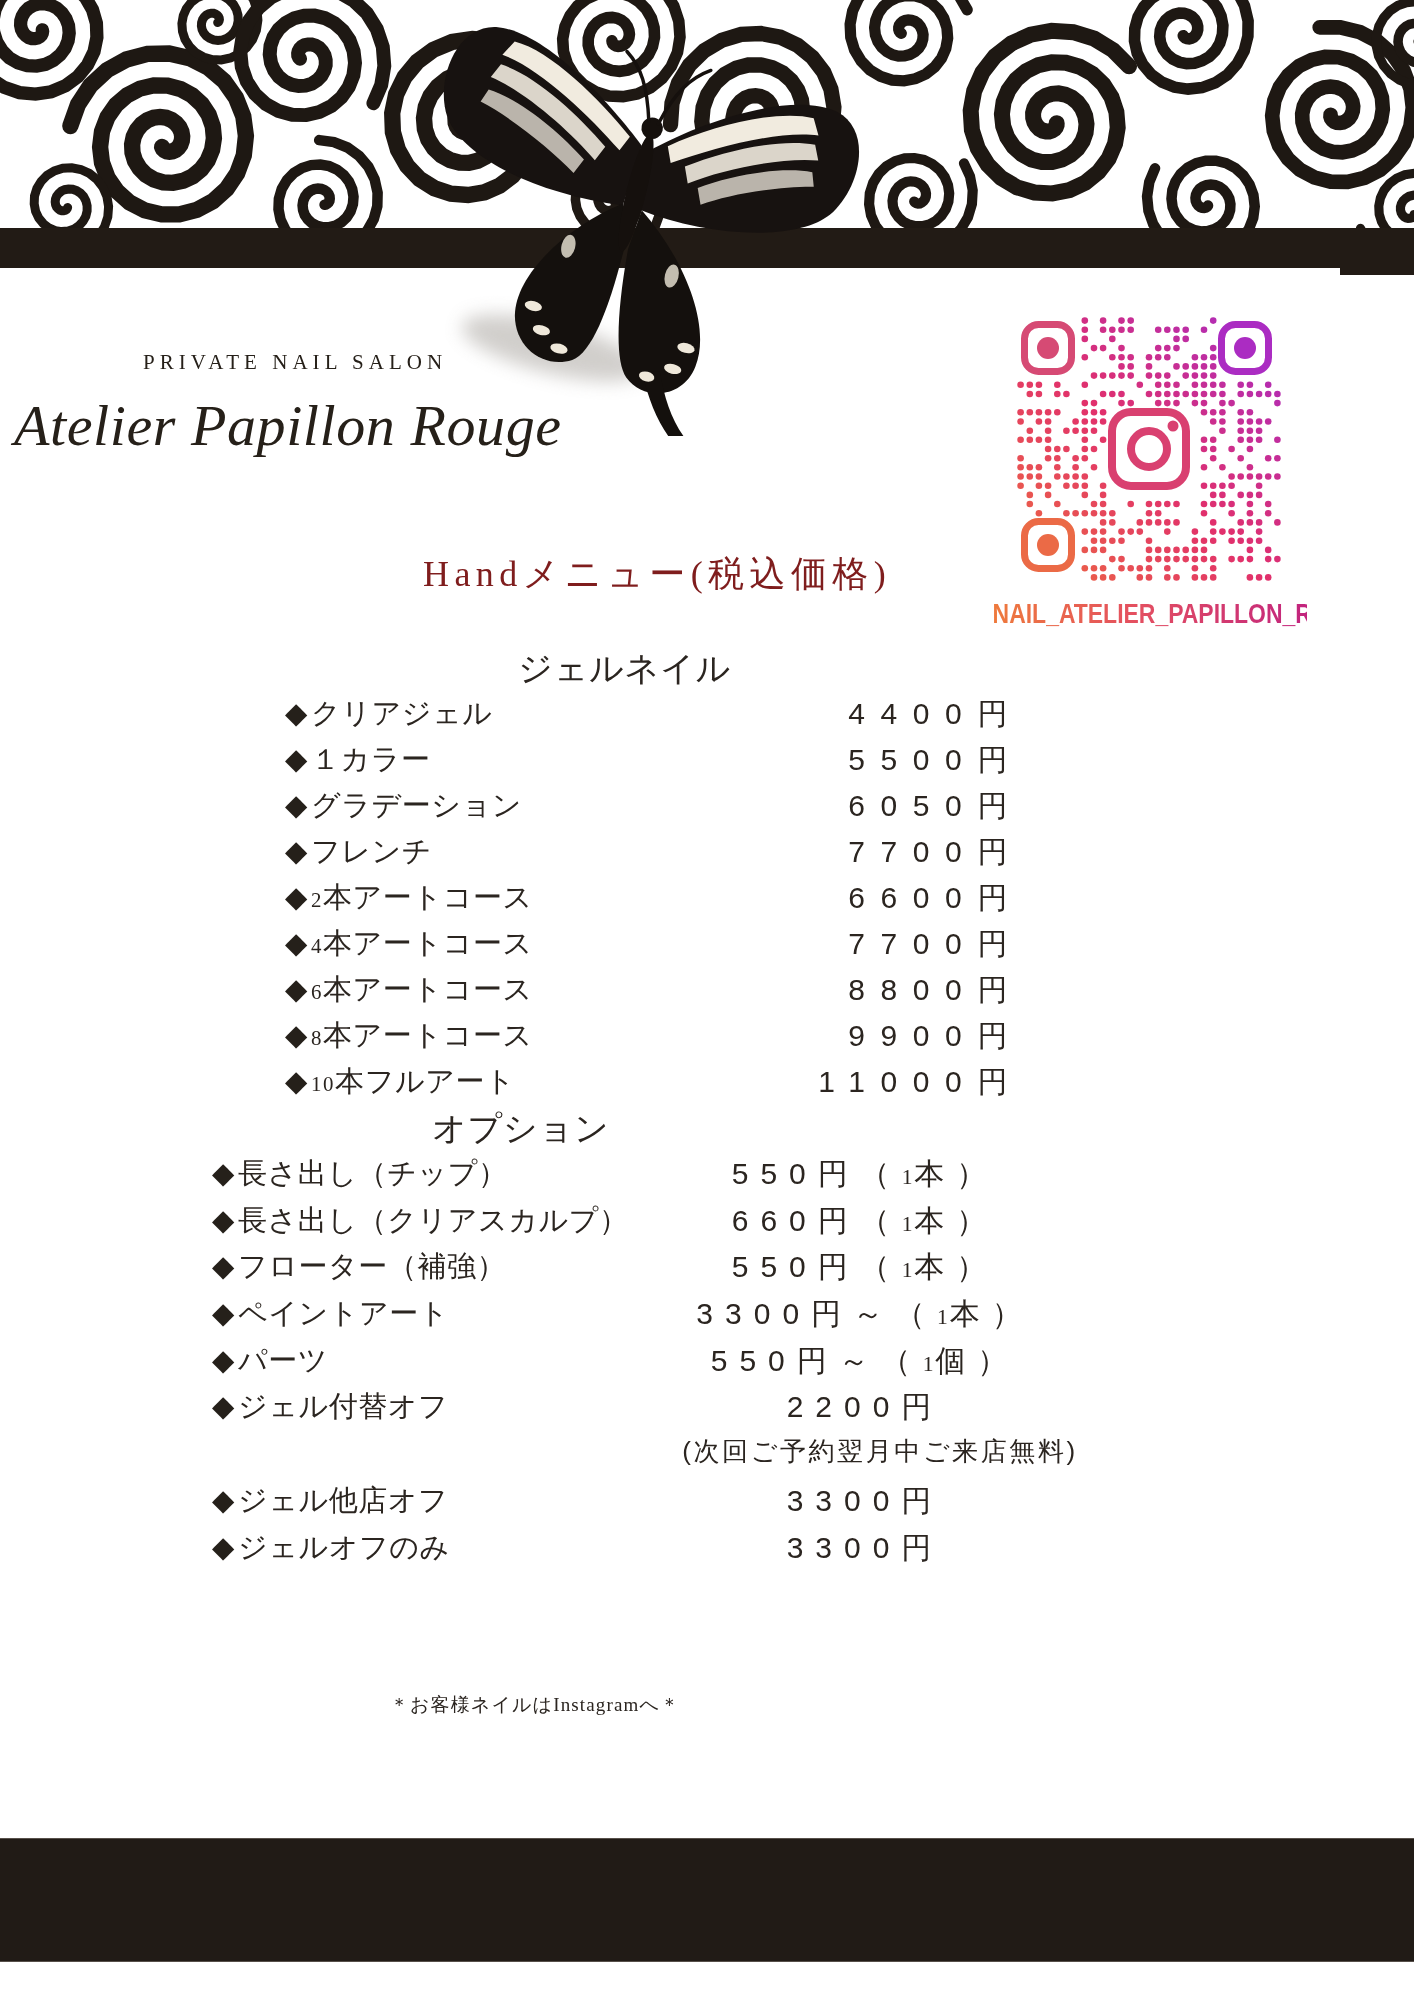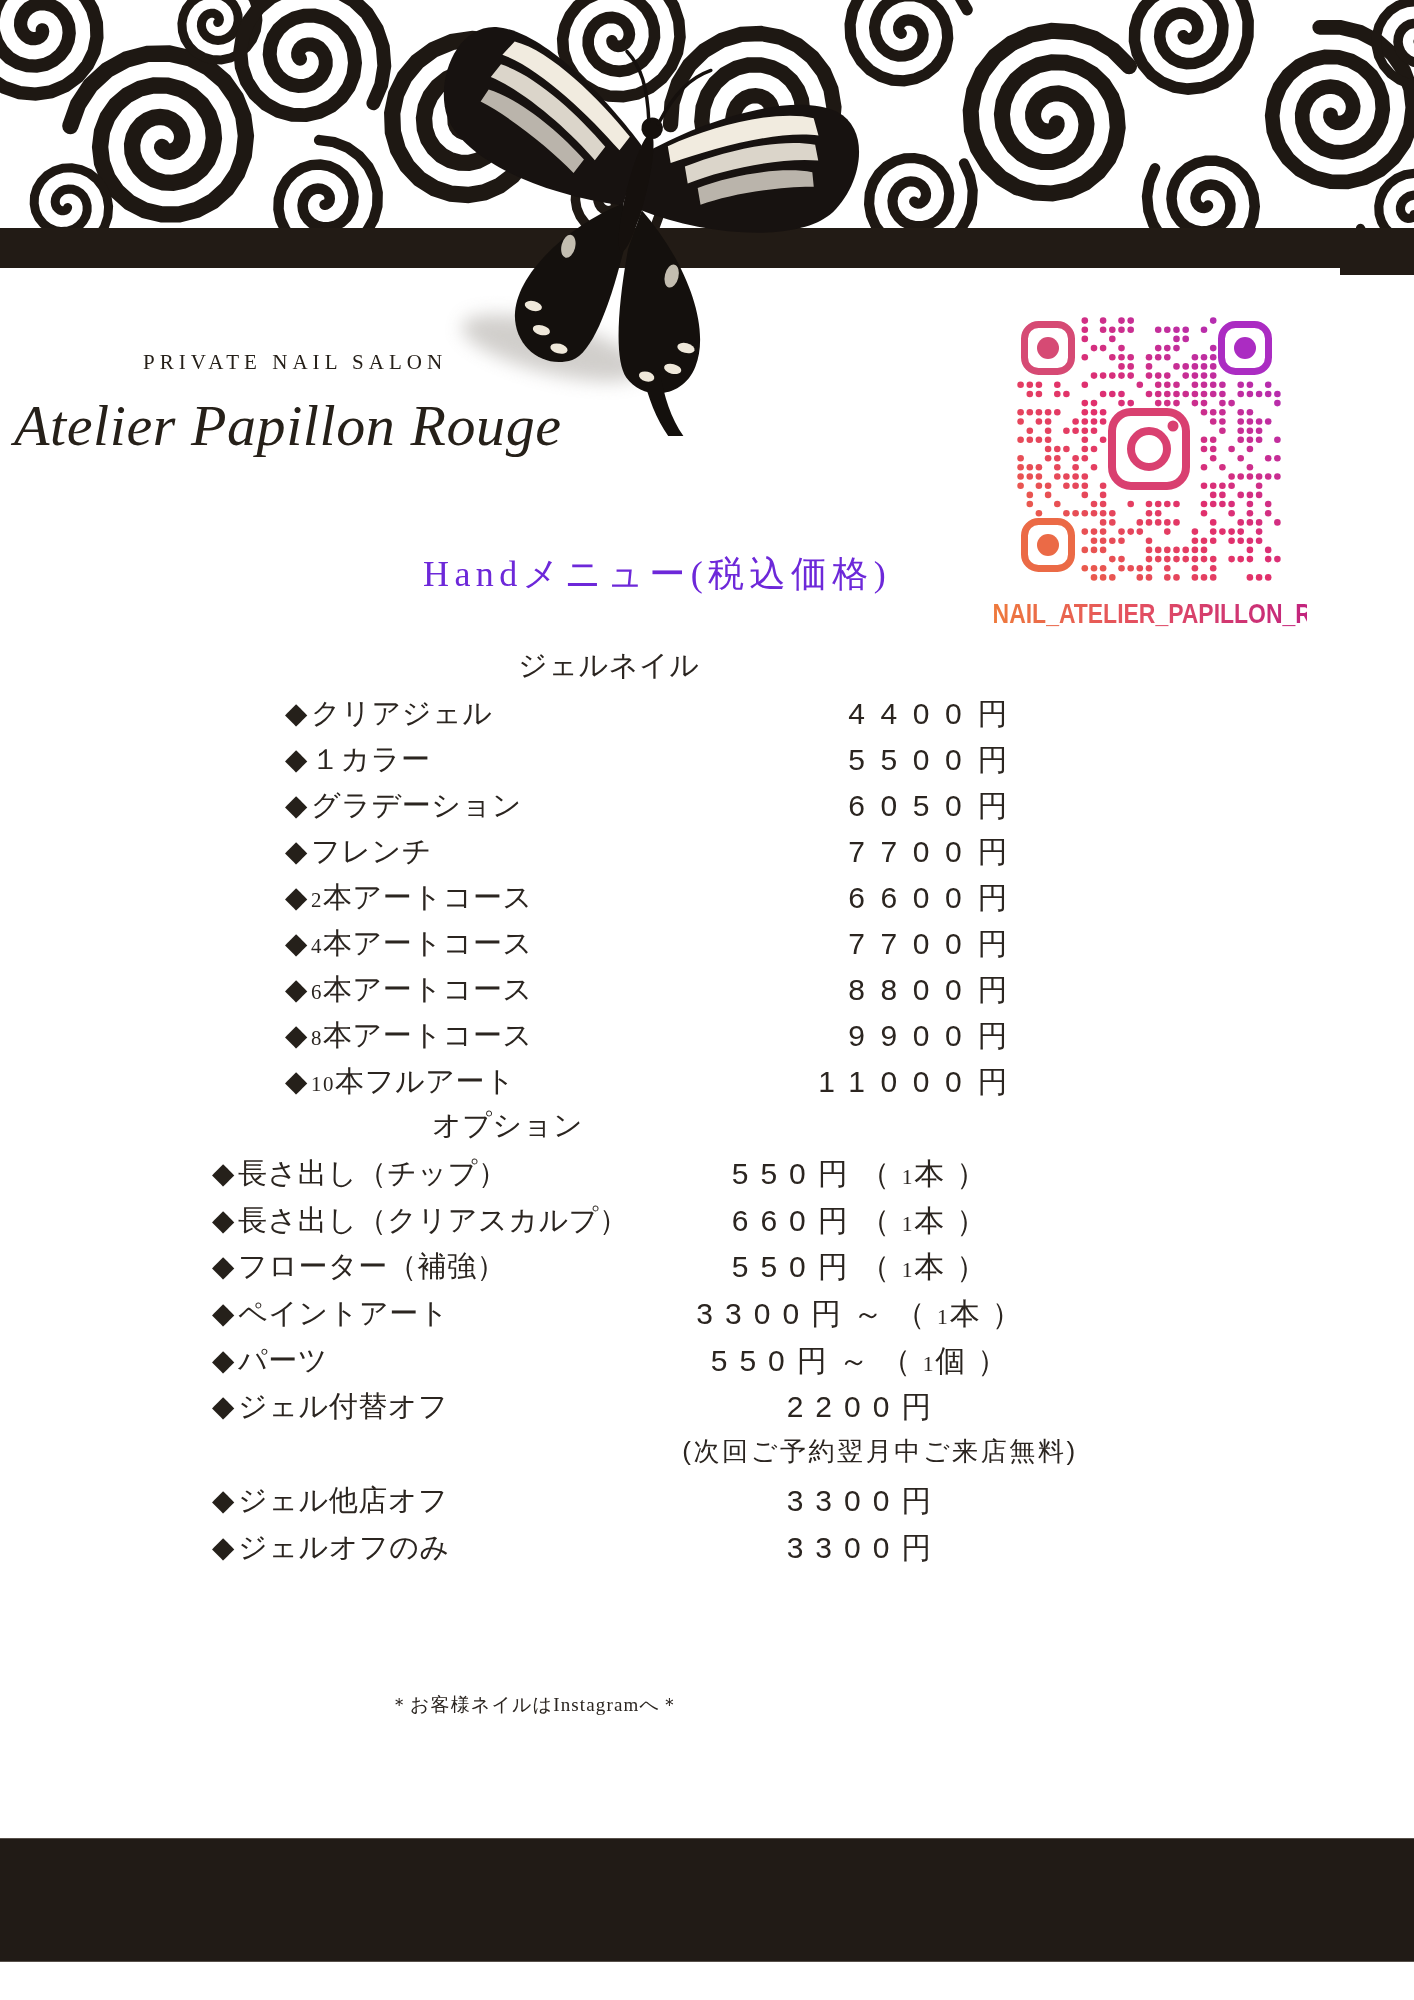--- a/index.html
+++ b/index.html
@@ -19,22 +19,22 @@
   
   .qr{position:absolute;left:1016px;top:316px;width:266px;height:266px;}
   .qr-caption{position:absolute;left:958px;top:598px;width:384px;text-align:center;
               font-weight:bold;font-size:28px;letter-spacing:0em;white-space:nowrap;
               transform:scaleX(0.82);transform-origin:50% 50%;
               color:#d6336c;
               background:linear-gradient(90deg,#ee7a3c 0%,#e45060 45%,#c2247e 100%);
               -webkit-background-clip:text;background-clip:text;-webkit-text-fill-color:transparent;}
   
   .menu-title{position:absolute;left:423px;top:550px;font-family:"Liberation Serif","DejaVu Serif",serif;
-              font-size:36px;letter-spacing:0.15em;color:#6d28d9;white-space:nowrap;}
-  .sec-heading{position:absolute;font-size:29px;letter-spacing:0.02em;color:#2b2520;white-space:nowrap;}
+              font-size:36px;letter-spacing:0.15em;color:#7f1d1d;white-space:nowrap;}
+  .sec-heading{position:absolute;font-size:34px;letter-spacing:0.02em;color:#2b2520;white-space:nowrap;}
   .sec-heading.gel{left:518px;top:646px;}
   .sec-heading.opt{left:432px;top:1106px;}
   .rows{position:absolute;left:0;width:1414px;}
   .rows.gel{top:694px;}
   .rows.opt{top:1154px;}
   .row{position:relative;width:1400px;}
   .rows.gel .row{height:46px;}
   .rows.opt .row{height:46.7px;}
   .name-block{position:absolute;white-space:nowrap;font-size:29px;letter-spacing:0.02em;}
   .rows.gel .name-block{left:285px;}

